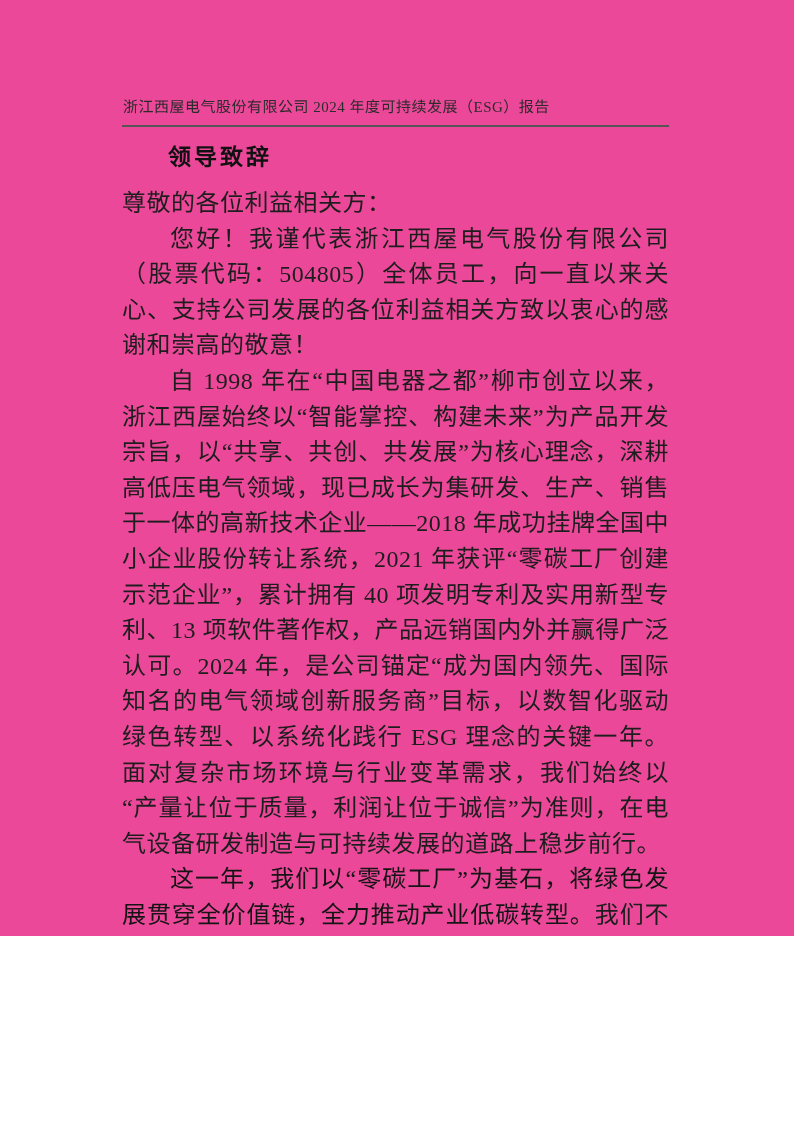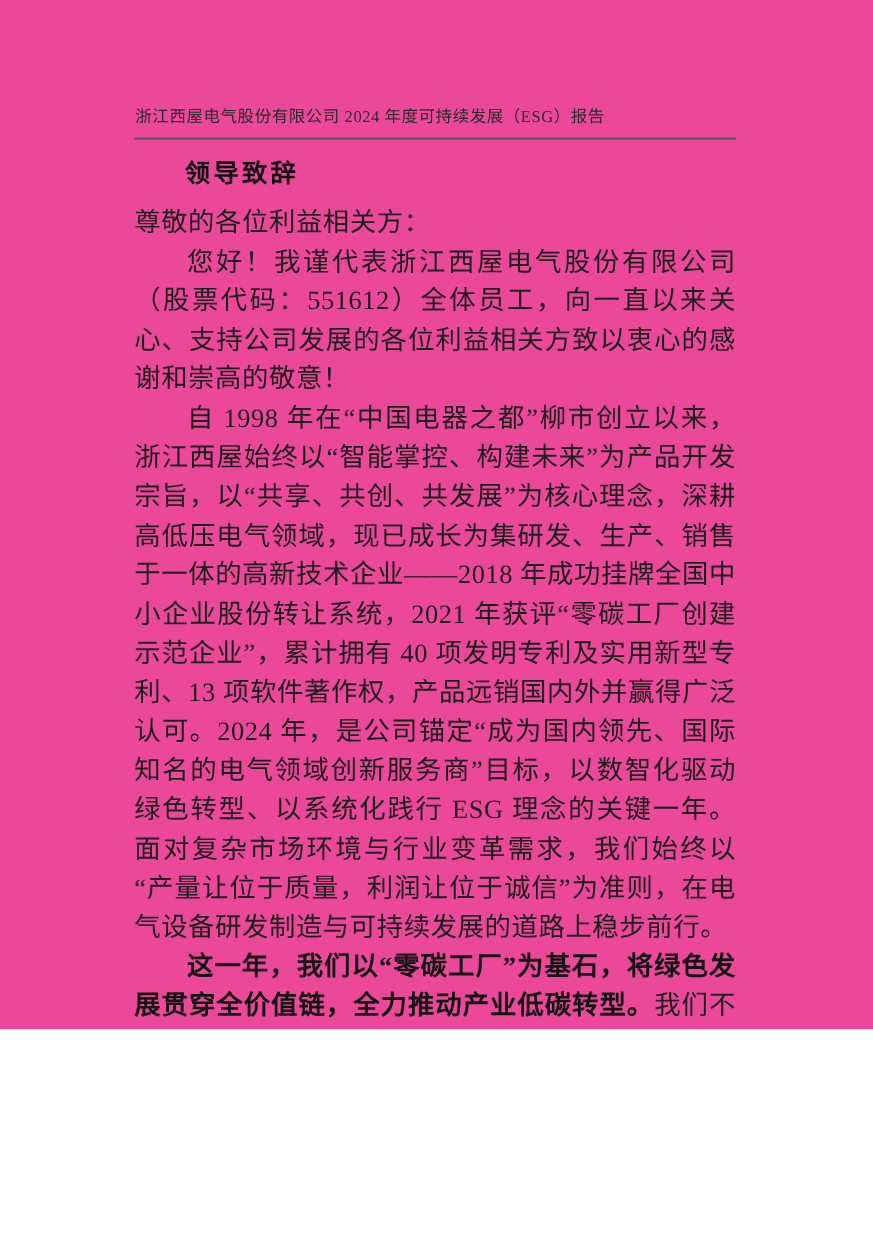--- a/index.html
+++ b/index.html
@@ -49,21 +49,21 @@
     text-justify: inter-ideograph;
     letter-spacing: 0.5px;
   }
   .body-text p {
     margin: 0;
   }
   .indent {
     text-indent: 2em;
   }
   .bold-lead {
-    font-weight: 700;
+    font-weight: 400;
     color: #141414;
   }
   .page-footer {
     position: absolute;
     left: 0;
     right: 0;
     top: 1036px;
     text-align: center;
     font-size: 14px;
     line-height: 17px;
@@ -81,21 +81,21 @@
     <div class="doc-header">
       <span>浙江西屋电气股份有限公司 2024 年度可持续发展（ESG）报告</span>
     </div>
 
     <h1 class="section-title">领导致辞</h1>
 
     <div class="body-text">
 
       <p>尊敬的各位利益相关方：</p>
 
-      <p class="indent">您好！我谨代表浙江西屋电气股份有限公司（股票代码：551612）全体员工，向一直以来关心、支持公司发展的各位利益相关方致以衷心的感谢和崇高的敬意！</p>
+      <p class="indent">您好！我谨代表浙江西屋电气股份有限公司（股票代码：504805）全体员工，向一直以来关心、支持公司发展的各位利益相关方致以衷心的感谢和崇高的敬意！</p>
 
       <p class="indent">自 1998 年在“中国电器之都”柳市创立以来，浙江西屋始终以“智能掌控、构建未来”为产品开发宗旨，以“共享、共创、共发展”为核心理念，深耕高低压电气领域，现已成长为集研发、生产、销售于一体的高新技术企业——2018 年成功挂牌全国中小企业股份转让系统，2021 年获评“零碳工厂创建示范企业”，累计拥有 40 项发明专利及实用新型专利、13 项软件著作权，产品远销国内外并赢得广泛认可。2024 年，是公司锚定“成为国内领先、国际知名的电气领域创新服务商”目标，以数智化驱动绿色转型、以系统化践行 ESG 理念的关键一年。面对复杂市场环境与行业变革需求，我们始终以“产量让位于质量，利润让位于诚信”为准则，在电气设备研发制造与可持续发展的道路上稳步前行。</p>
 
       <p class="indent"><span class="bold-lead">这一年，我们以“零碳工厂”为基石，将绿色发展贯穿全价值链，全力推动产业低碳转型。</span><span>我们不仅严格遵循 ISO14001 环境管理体系，确保废水、废气、噪声等污染物稳定达标排放，更锚定长期减排目标——明确 2038 年温室气体排放量较 2023 年降低 50%、2050 年实现净零排放，并将目标融入战略落地：通过中国绿色电力证书交易平台购入 100 个绿色电力证书（对应 100 兆瓦时清洁电力），优化能源结</span></p>
 
     </div>
 
   </div>
 
   <div class="page-footer">

